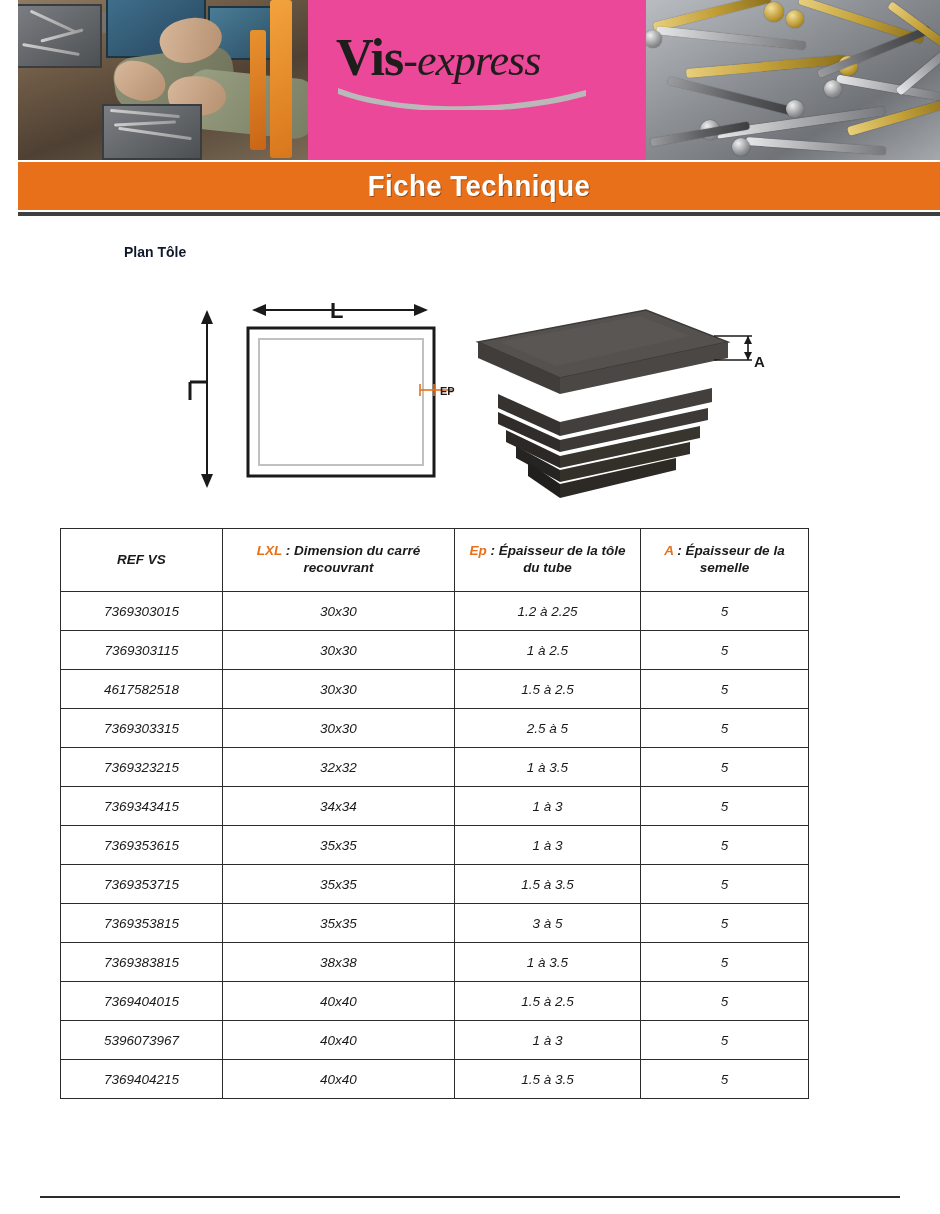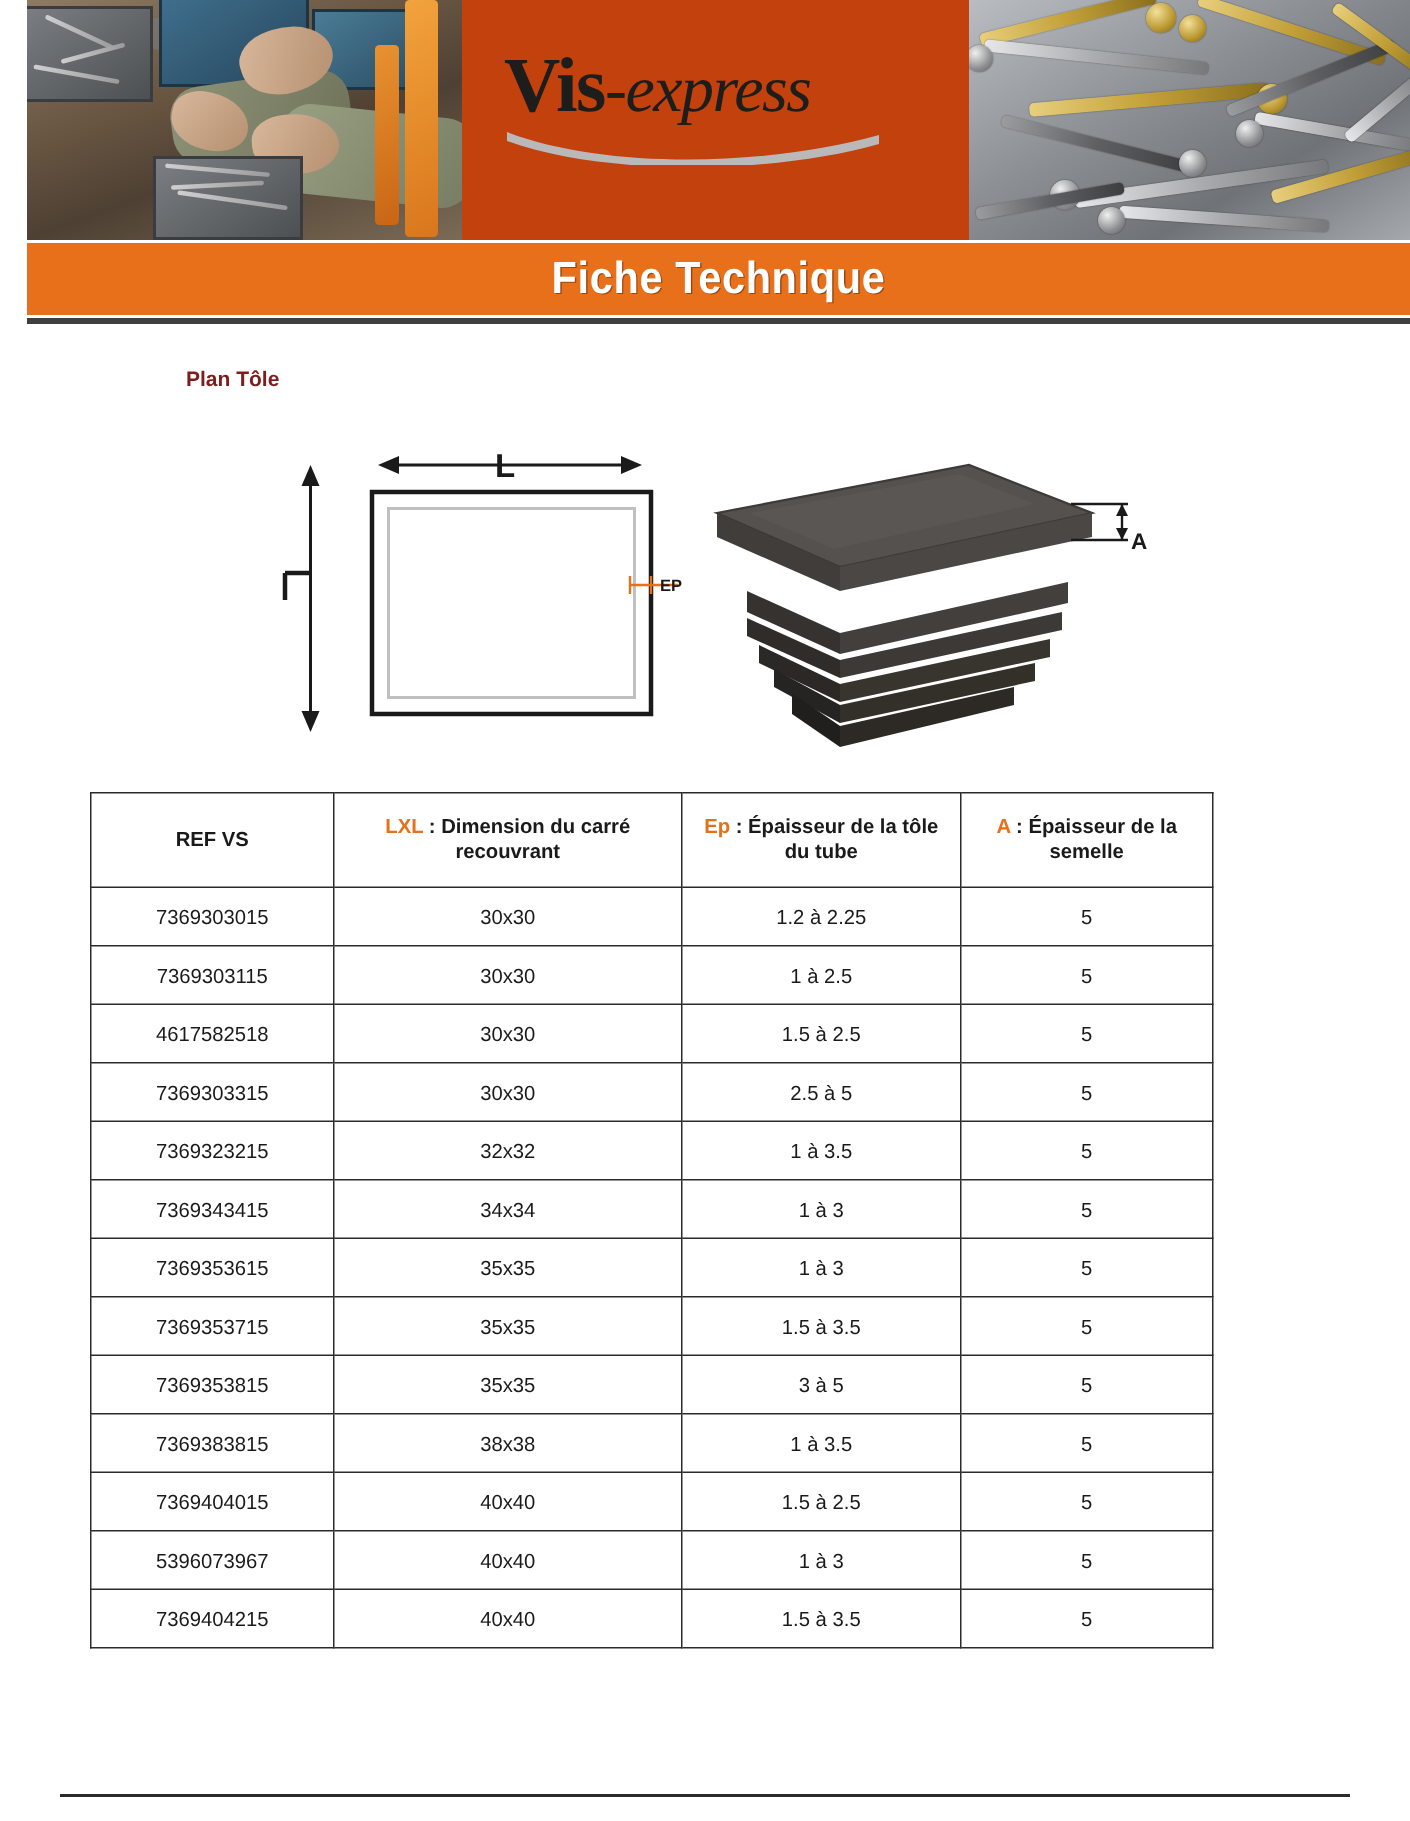--- a/index.html
+++ b/index.html
@@ -111,21 +111,21 @@
   .screw-head.gold {
     background: radial-gradient(circle at 35% 30%, #f3e09a, #bb9831 60%, #7b6218);
   }
 
   .logo-area {
     position: absolute;
     left: 308px;
     top: 0;
     width: 338px;
     height: 160px;
-    background: #c2410c;
+    background: #ec4899;
   }
   .logo-text {
     position: absolute;
     left: 28px;
     top: 28px;
     font-size: 48px;
     white-space: nowrap;
     letter-spacing: -1px;
   }
   .logo-vis {
@@ -181,21 +181,21 @@
     background: #3f3f3f;
   }
 
   
   .plan-label {
     position: absolute;
     left: 124px;
     top: 244px;
     font-size: 14px;
     font-weight: bold;
-    color: #7f1d1d;
+    color: #0f172a;
   }
 
   
   .drawing {
     position: absolute;
     left: 0;
     top: 270px;
     width: 940px;
     height: 240px;
   }
@@ -223,20 +223,21 @@
     font-weight: bold;
     color: #1a1a1a;
   }
 
   
   .table-wrap {
     position: absolute;
     left: 60px;
     top: 528px;
     width: 748px;
+    font-style: italic;
   }
   table.spec {
     border-collapse: collapse;
     width: 748px;
     table-layout: fixed;
   }
   table.spec th, table.spec td {
     border: 1px solid #2b2b2b;
     text-align: center;
     font-size: 13.5px;

